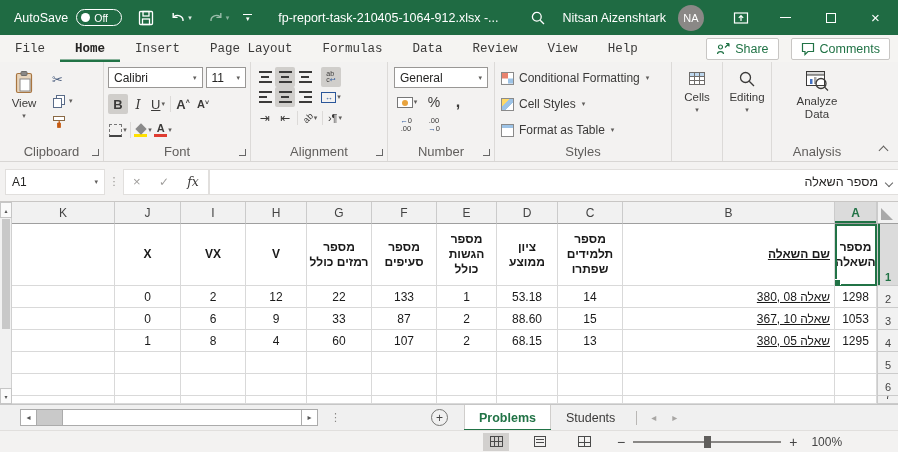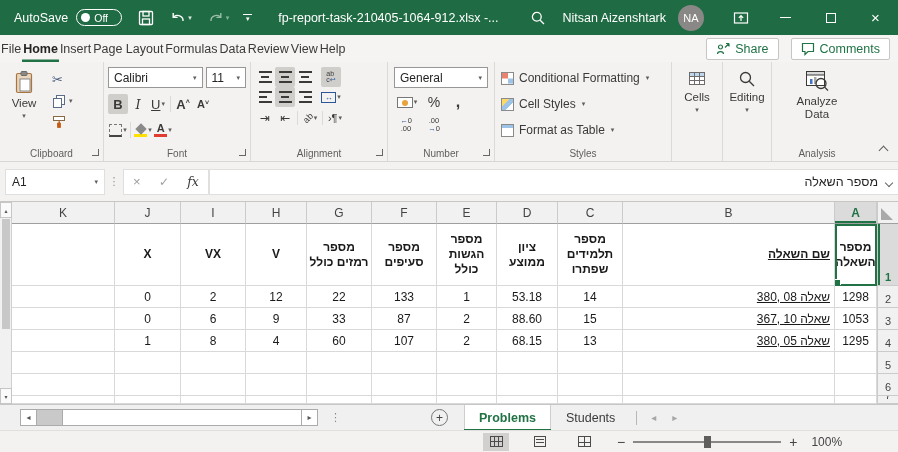--- a/index.html
+++ b/index.html
@@ -29,31 +29,31 @@
           display:flex;align-items:center;justify-content:center;font-size:11px;}
   .winbtn{width:45px;height:35px;display:flex;align-items:center;justify-content:center;}
   .winbtn.first{margin-left:14px;}
   .maxi{width:10px;height:10px;border:1.2px solid #fff;}
   .mini-line{width:11px;height:1.4px;background:#fff;}
   .closex{font-size:15px;font-weight:400;}
 
   
   .tabrow{position:absolute;top:35px;left:0;width:898px;height:27px;background:#F5F4F2;
           display:flex;align-items:center;font-size:12.5px;color:#3b3a39;}
-  .rtab{padding:0 1px;height:27px;display:flex;align-items:center;cursor:default;}
+  .rtab{padding:0 15px;height:27px;display:flex;align-items:center;cursor:default;font-family:Liberation Mono, monospace;}
   .rtab.active{font-weight:700;color:#252423;box-shadow:inset 0 -2.5px 0 #217346;}
   .act-btn{height:22px;border:1px solid #c8c6c4;background:#fff;border-radius:2px;
            display:flex;align-items:center;gap:5px;padding:0 9px;color:#217346;font-size:12.5px;}
   .act-btn svg{display:block;}
 
   
   .ribbon{position:absolute;top:62px;left:0;width:898px;height:100px;background:#F3F2F1;
           display:flex;font-size:12px;color:#3b3a39;border-bottom:1px solid #D8D6D4;}
   .grp{position:relative;height:100%;border-right:1px solid #DCDAD8;padding:3px 2px 16px;}
-  .glabel{position:absolute;bottom:2px;left:0;right:0;text-align:center;font-size:10px;color:#605E5C;}
+  .glabel{position:absolute;bottom:2px;left:0;right:0;text-align:center;font-size:13px;color:#605E5C;}
   .lnch{position:absolute;right:4px;bottom:5px;width:7px;height:7px;
         border-right:1.2px solid #666;border-bottom:1.2px solid #666;}
   .bigbtn{display:flex;flex-direction:column;align-items:center;justify-content:flex-start;
           padding-top:5px;gap:3px;font-size:11.5px;color:#3b3a39;}
   .bb-chev{font-size:7px;color:#605E5C;}
   .vline{width:1px;background:#DCDAD8;margin:4px 2px;}
   .mini{height:21px;display:flex;align-items:center;gap:2px;padding:0 2px;}
   .sq{min-width:20px;height:20px;display:flex;align-items:center;justify-content:center;border-radius:2px;}
   .sq.sel{background:#D0CECB;}
   .chv{font-size:7px;color:#605E5C;margin-left:1px;}

